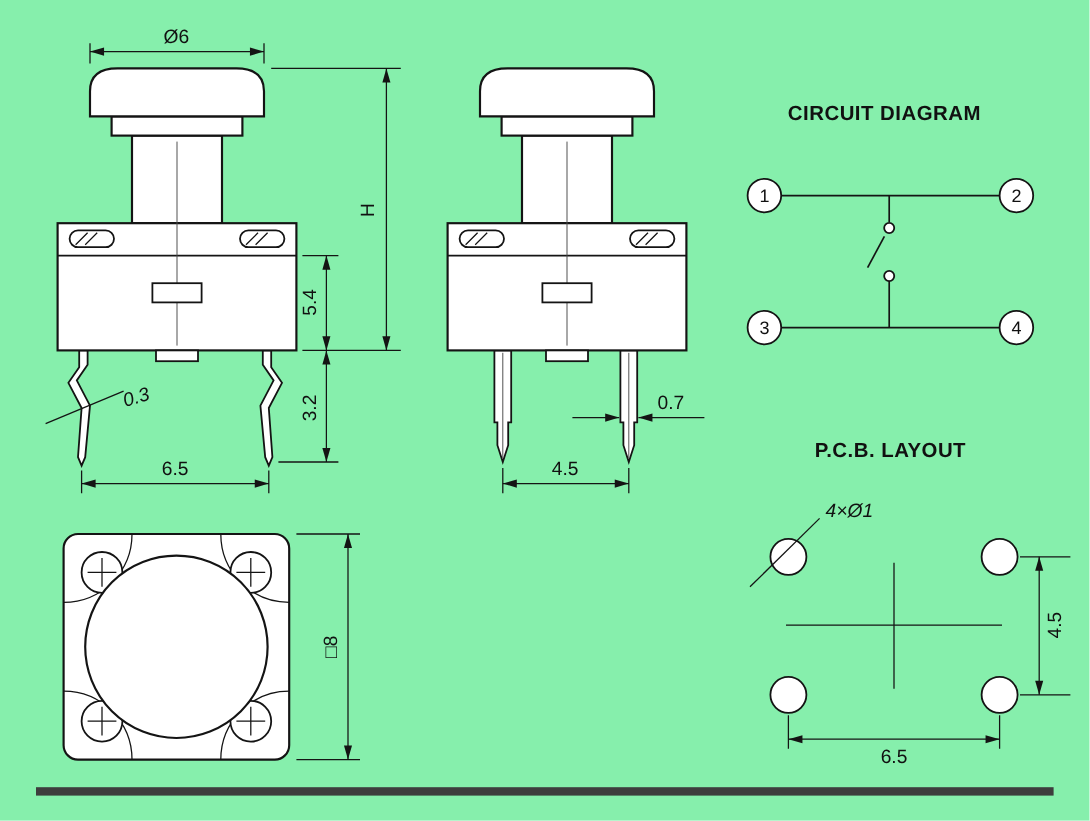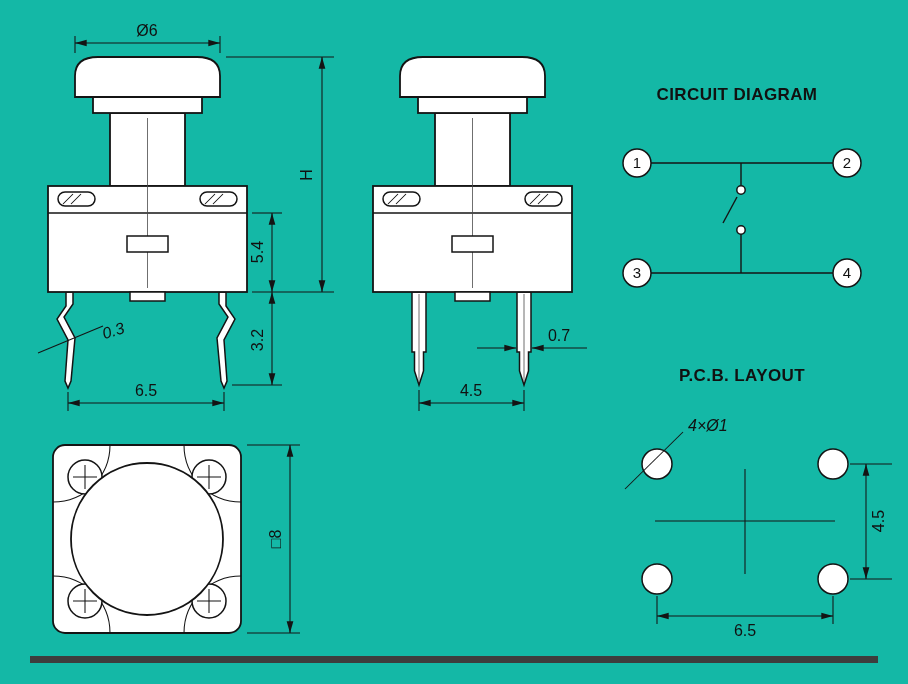--- a/index.html
+++ b/index.html
@@ -1,16 +1,16 @@
 <!DOCTYPE html>
 <html><head>
 <meta charset="utf-8">
 <style>
   html,body{margin:0;padding:0;background:#fff;}
-  .canvas{position:relative;width:908px;height:684px;background:#14b8a6;overflow:hidden;}
+  .canvas{position:relative;width:908px;height:684px;background:#86efac;overflow:hidden;}
   svg{display:block;}
   svg text{font-family:"Liberation Sans","DejaVu Sans",sans-serif;fill:#111;}
   .obj{fill:#ffffff;stroke:#141414;stroke-width:1.8;}
   .obj2{fill:#ffffff;stroke:#141414;stroke-width:1.5;}
   .ln2{fill:none;stroke:#141414;stroke-width:1.4;}
   .thin{fill:none;stroke:#141414;stroke-width:1.05;}
   .cl{fill:none;stroke:#4a4a4a;stroke-width:0.8;}
   .dim{font-size:16px;}
   .it{font-style:italic;}
   .ttl{font-size:17px;font-weight:700;letter-spacing:0.4px;}

